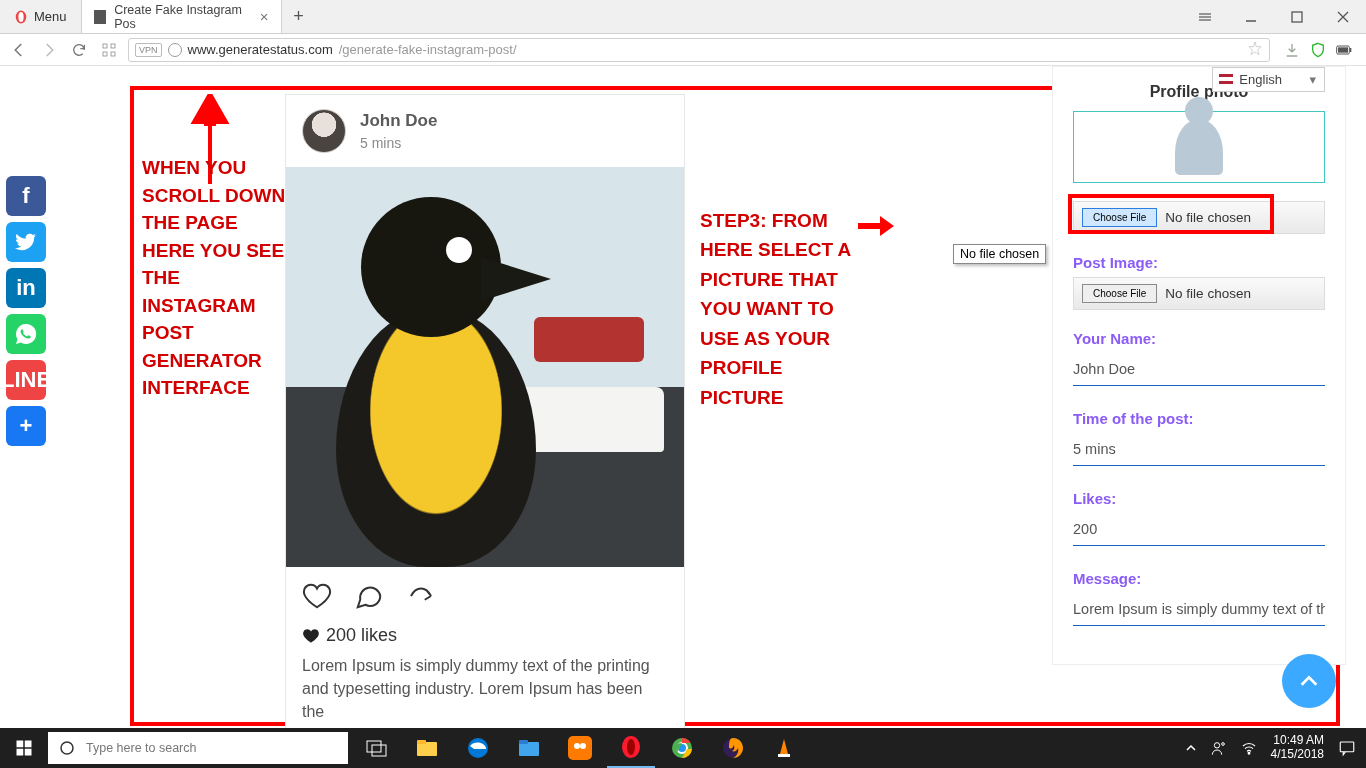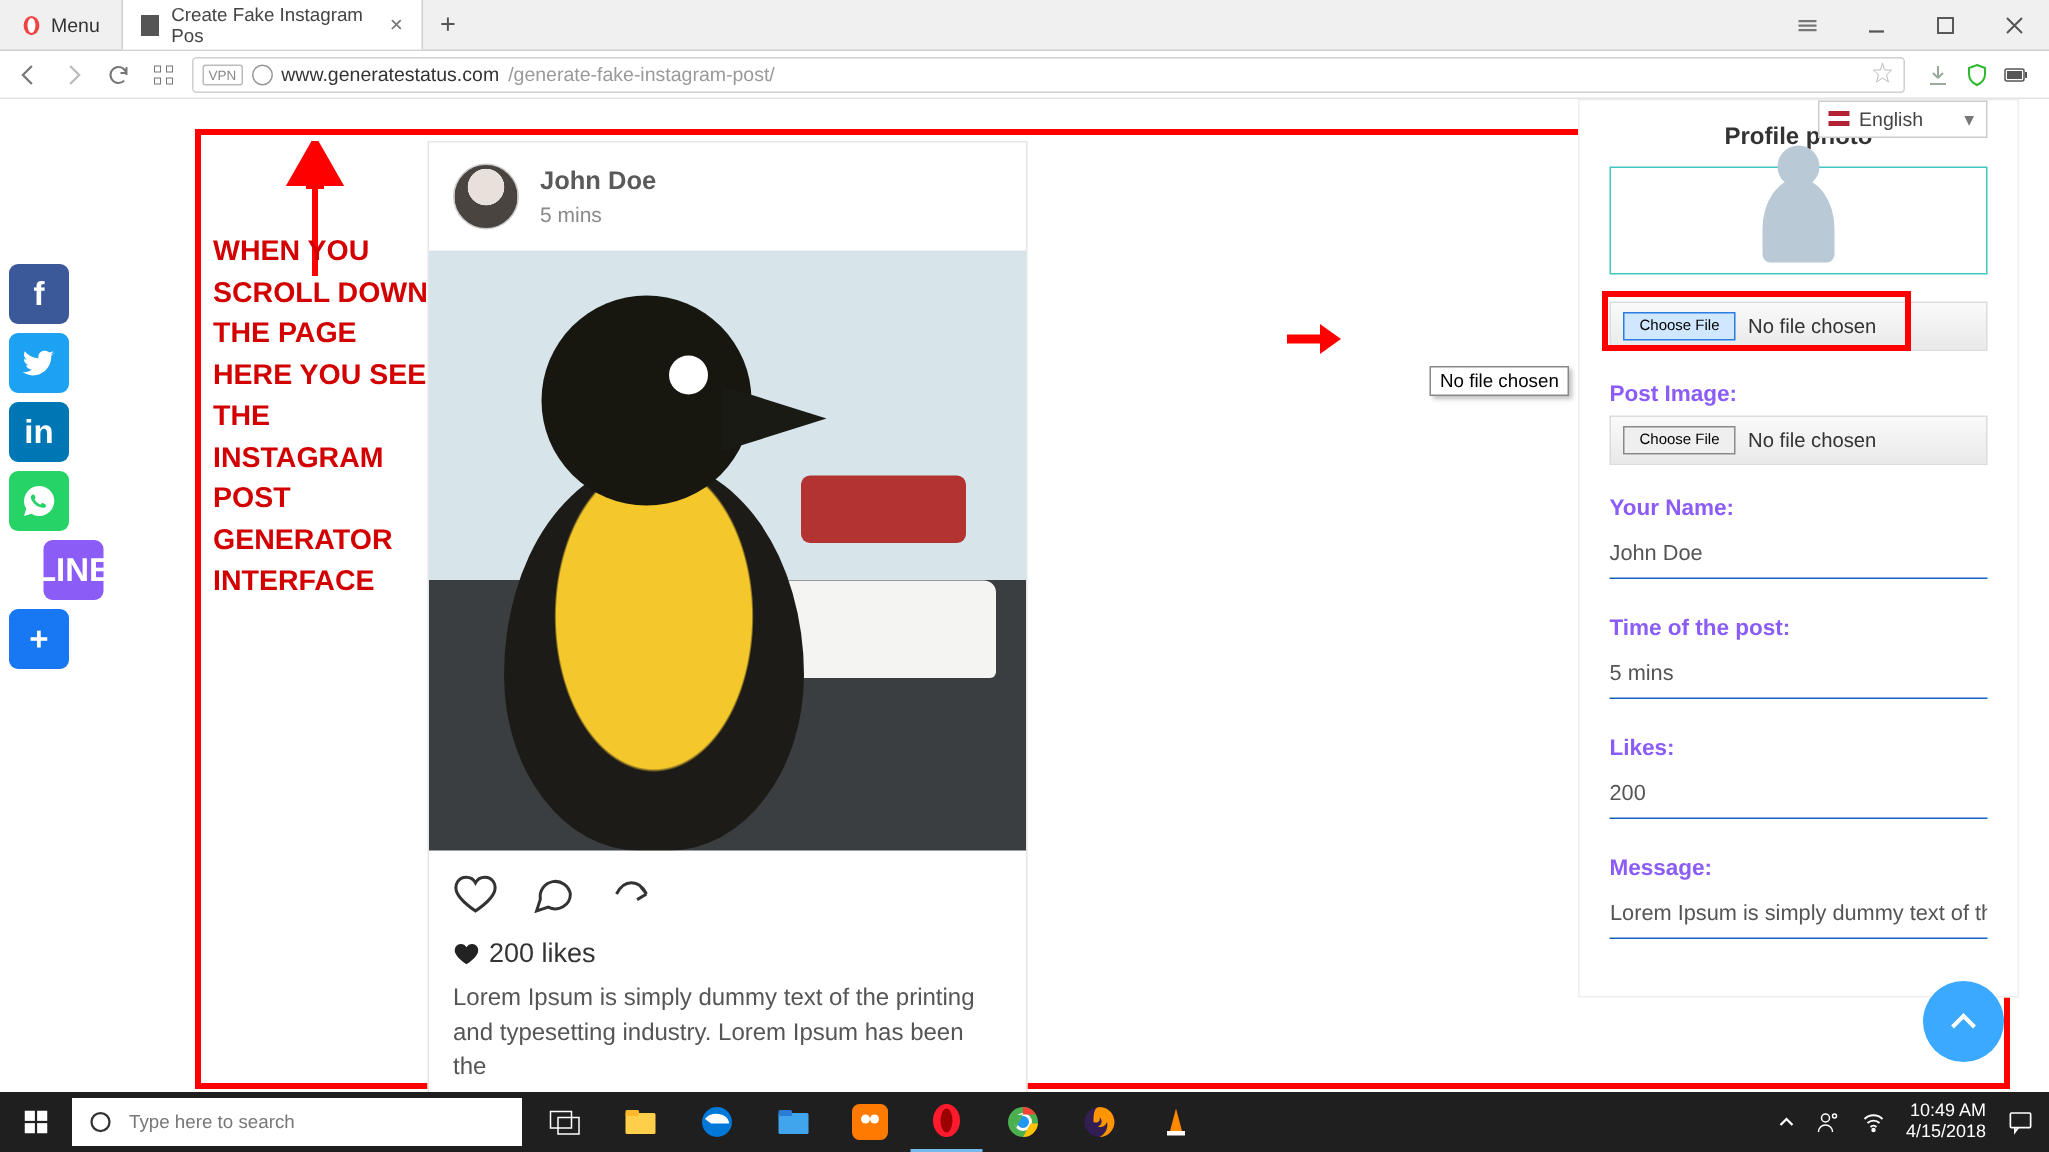--- a/index.html
+++ b/index.html
@@ -25,21 +25,21 @@
   .url-domain { color:#333; }
   .url-path { color:#9a9a9a; }
   .right-icons { display:flex; gap:10px; align-items:center; padding:0 6px; }
   .right-icons svg, .right-icons .bat { width:16px; height:16px; }
 
   
   .page { position:absolute; top:66px; left:0; right:0; bottom:40px; background:#fff; }
   .left-share { position:absolute; left:6px; top:110px; width:42px; display:flex; flex-direction:column; gap:6px; }
   .left-share div { width:40px; height:40px; border-radius:6px; display:flex; align-items:center; justify-content:center; color:#fff; font-weight:bold; font-size:22px; }
   .fb { background:#3b5998; } .tw{background:#1da1f2;} .li{background:#0077b5;}
-  .wa{background:#25d366;} .line{background:#8b5cf6; font-size:11px;margin-left:23px;} .plus{background:#1877f2;}
+  .wa{background:#25d366;} .line{background:#ef4444; font-size:11px;} .plus{background:#1877f2;}
 
   .content { position:absolute; left:130px; top:0; right:0; bottom:0; }
   .red-frame { position:absolute; top:20px; left:0; width:1210px; height:640px; border:4px solid #ff0000; pointer-events:none; }
 
   
   .arrow-up { position:absolute; left:60px; top:28px; }
   .arrow-up svg { width:40px; height:90px; }
   .anno-left { position:absolute; left:12px; top:88px; width:150px; color:#d20000; font-size:19px; font-weight:600; line-height:1.45; }
   .anno-right { position:absolute; left:570px; top:140px; width:160px; color:#d20000; font-size:19px; font-weight:700; line-height:1.55; }
 
@@ -209,20 +209,21 @@
 
     <div class="red-frame"></div>
 
     <div class="arrow-up">
       <svg viewBox="0 0 40 90">
           <path d="M20 90V16M20 0L4 28h12v2h8v-2h12z" fill="none" stroke="#ff0000" stroke-width="4"></path>
           <path d="M20 2L6 26h28z" fill="#ff0000"></path>
         </svg>
     </div>
     <div class="anno-left">WHEN YOU SCROLL DOWN THE PAGE HERE YOU SEE THE INSTAGRAM POST GENERATOR INTERFACE</div>
+    <div class="anno-right">STEP3: FROM HERE SELECT A PICTURE THAT YOU WANT TO USE AS YOUR PROFILE PICTURE</div>
 
     <div class="ig-card">
       <div class="ig-head">
         <div class="avatar"></div>
         <div>
           <div class="ig-name">John Doe</div>
           <div class="ig-time">5 mins</div>
         </div>
       </div>
       <div class="ig-img">

